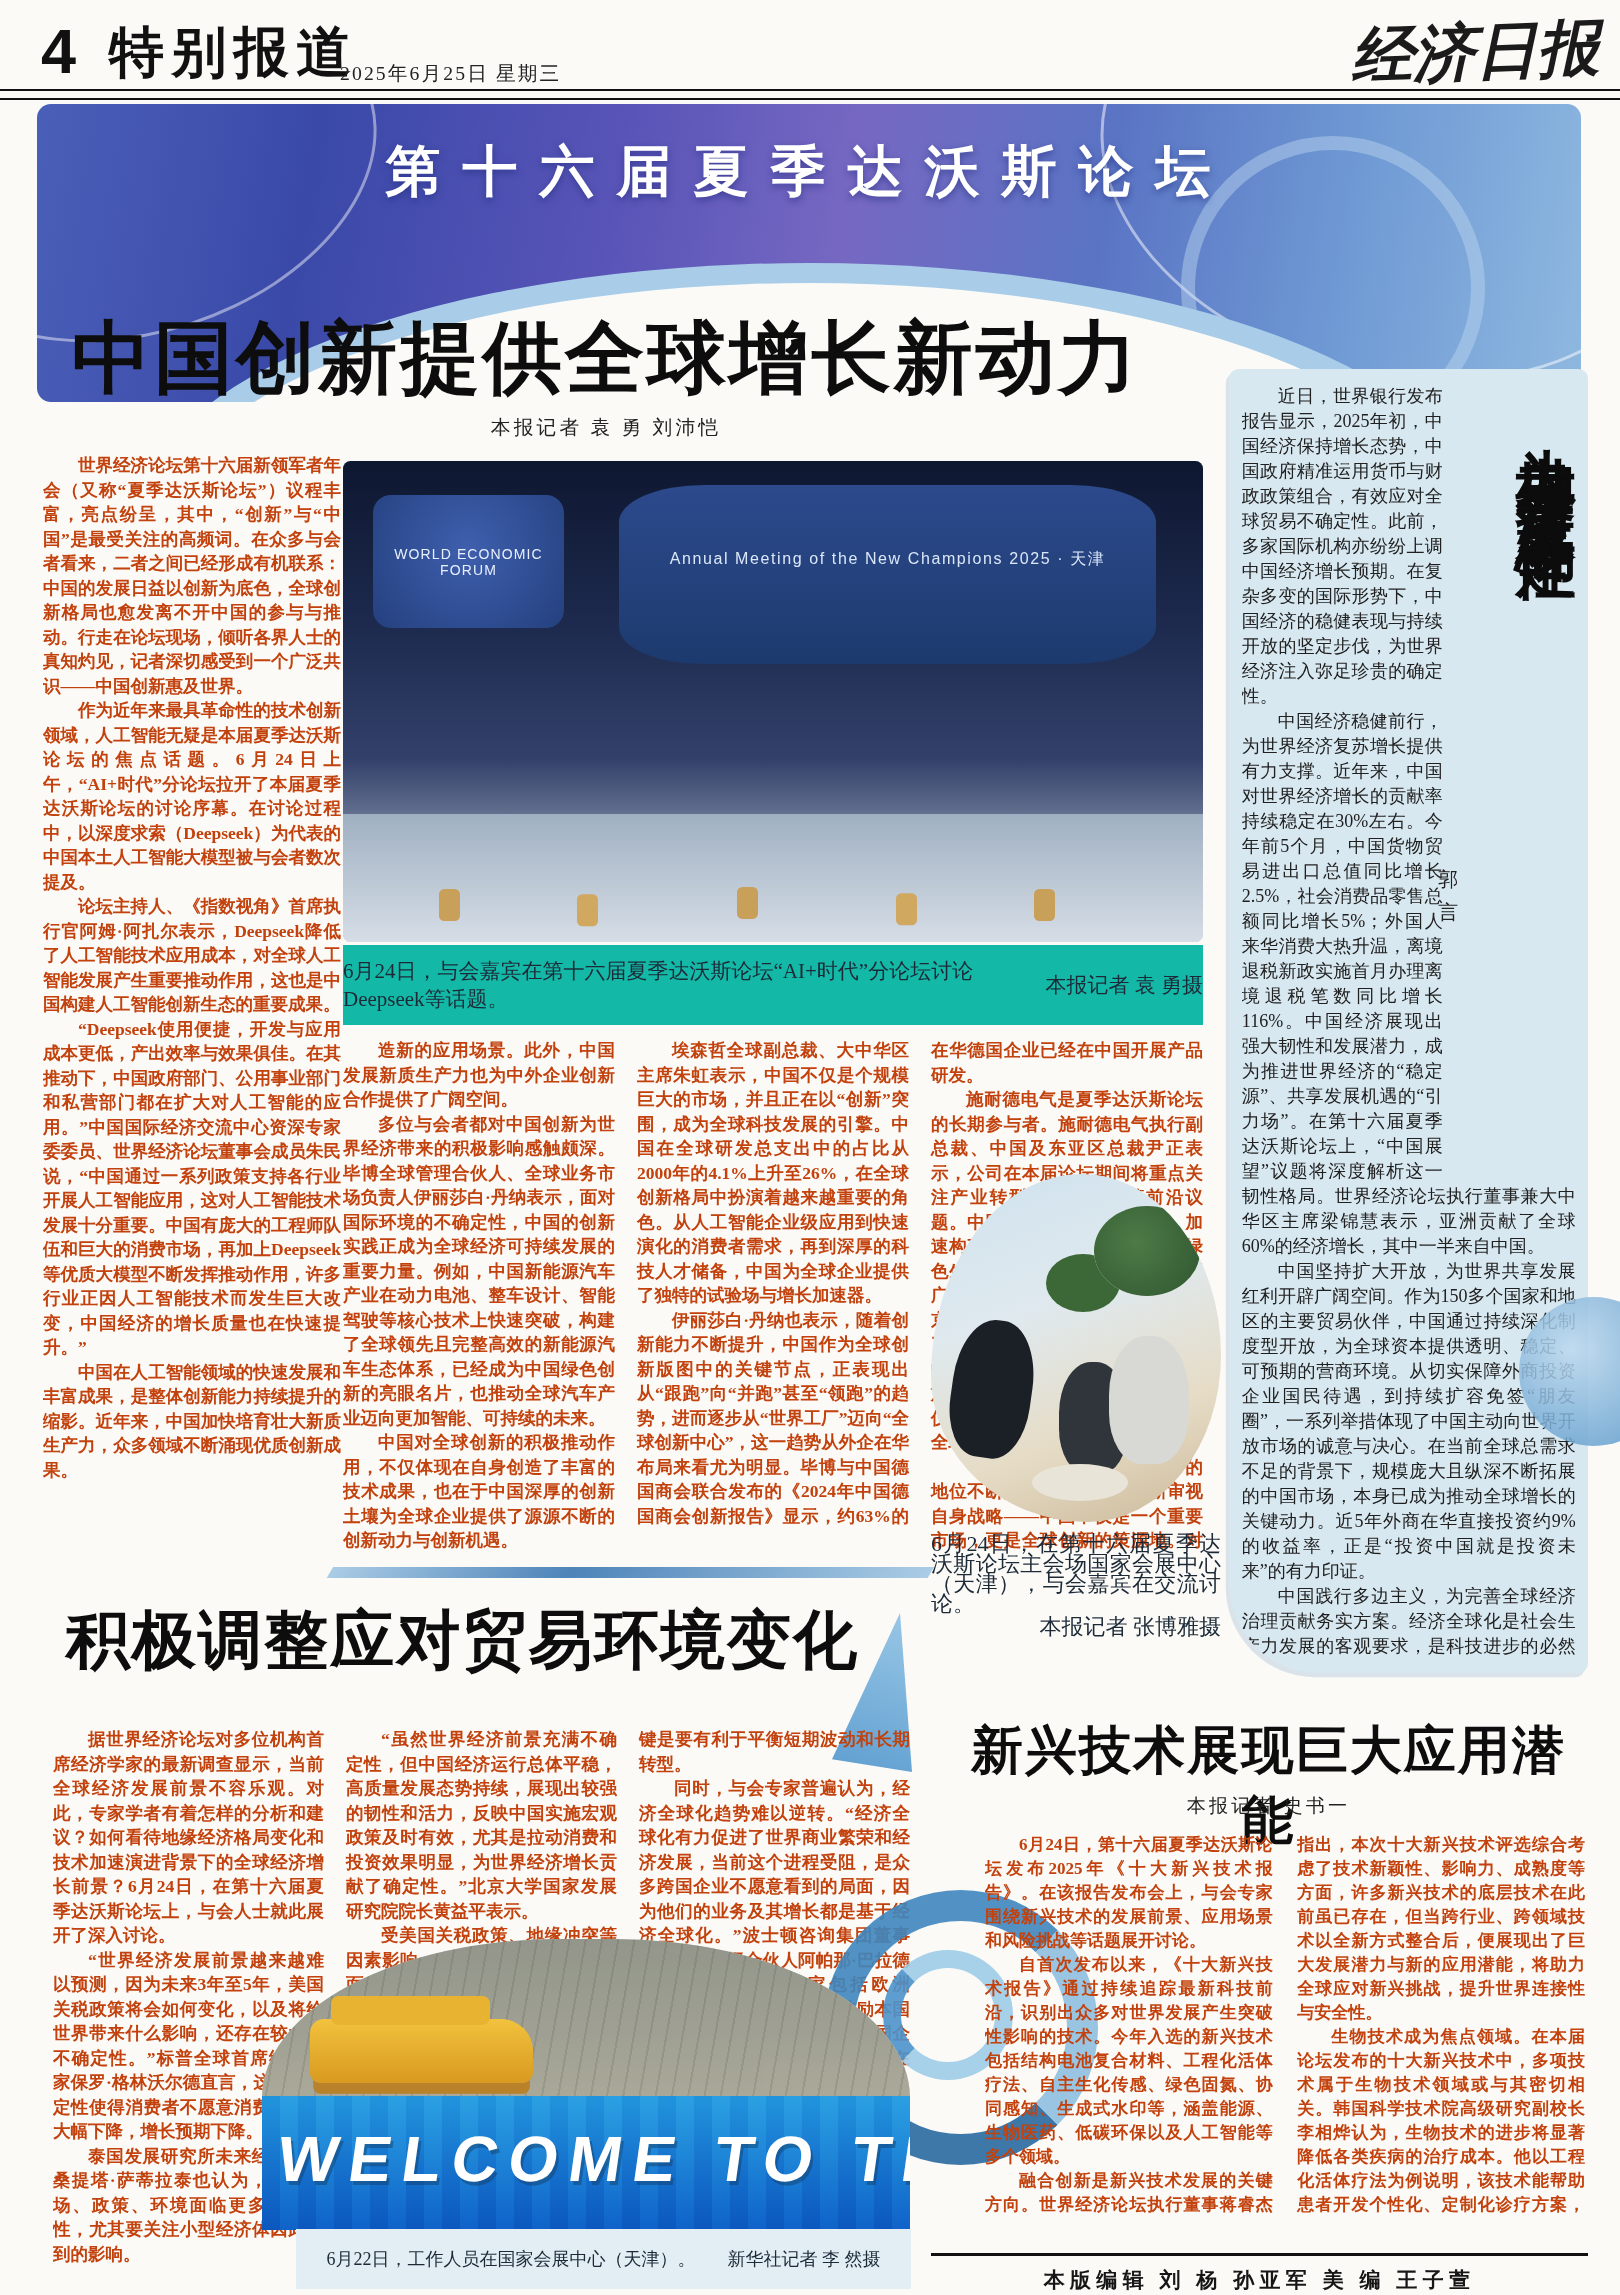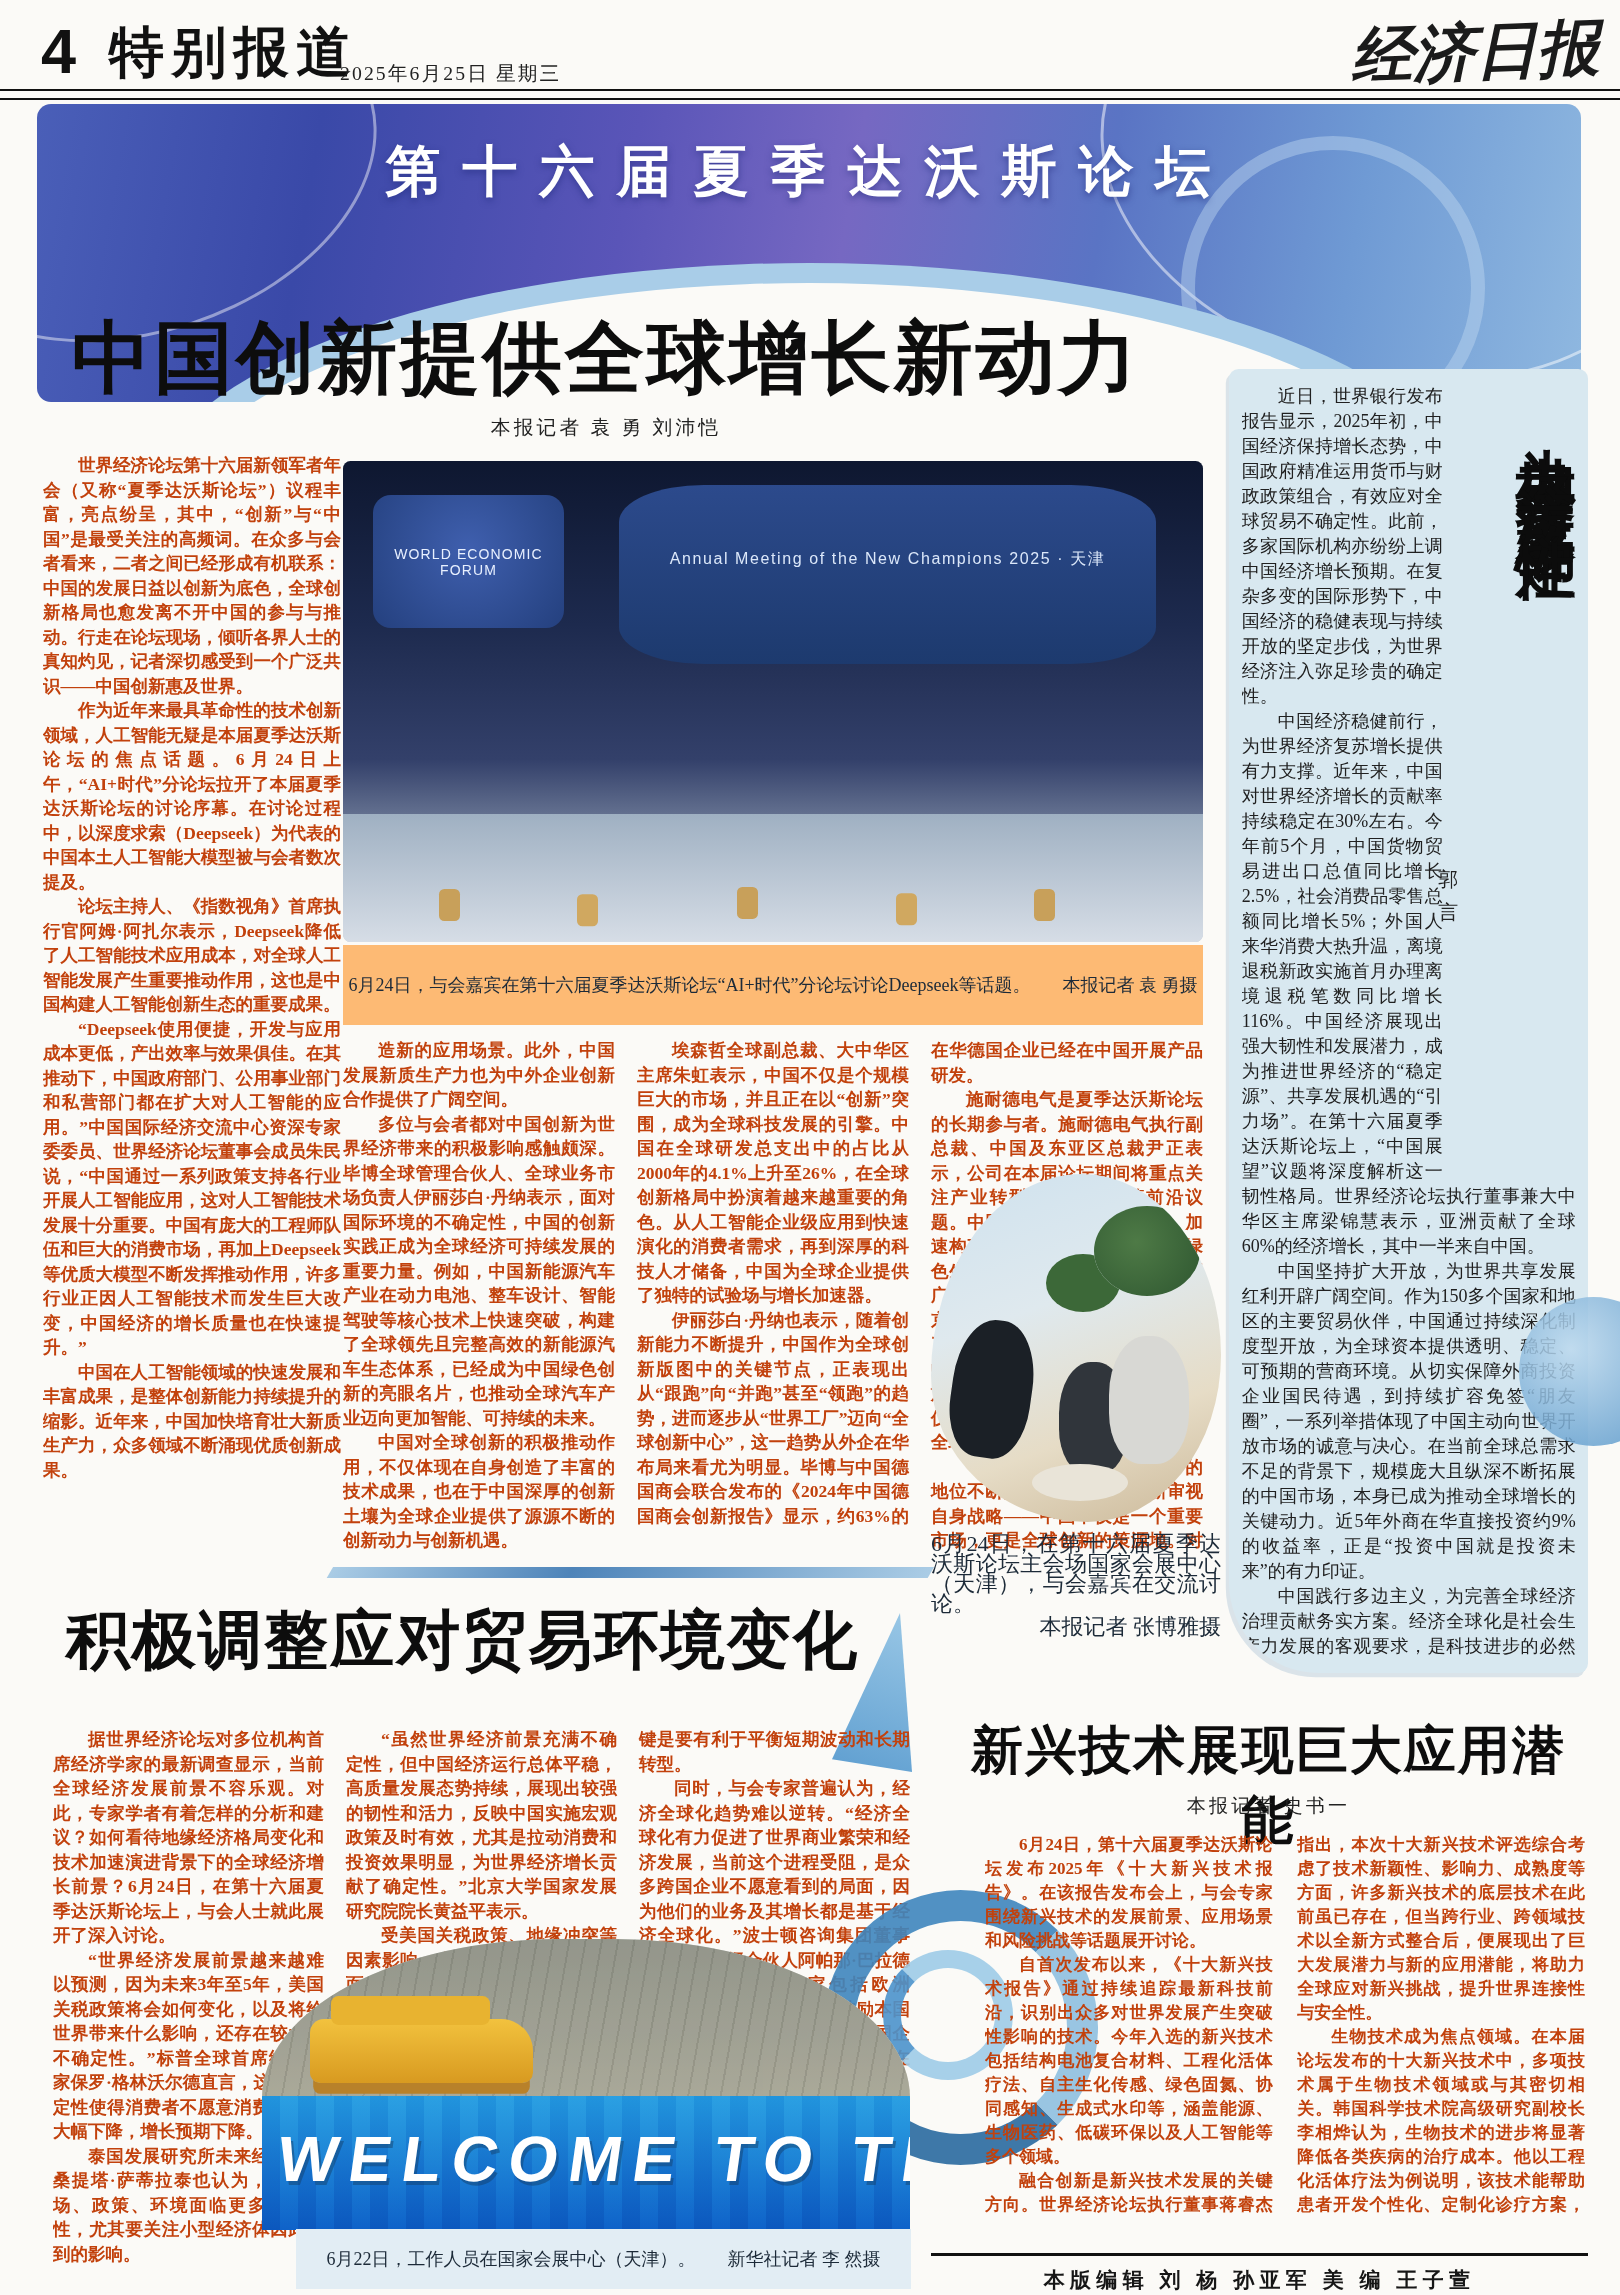--- a/index.html
+++ b/index.html
@@ -54,22 +54,22 @@
   .photo1 .screenR span{display:block;margin-top:64px;text-align:center;color:#dce8fa;
     font-family:"Liberation Sans",sans-serif;font-size:16px;letter-spacing:1.6px;}
   .photo1 .stage{position:absolute;left:0;bottom:0;width:100%;height:128px;
     background:linear-gradient(#9fb0c2,#d6dde6);}
   .photo1 .crowd{position:absolute;left:32px;bottom:80px;width:16px;height:16px;border-radius:50%;background:#10141f;
     box-shadow:74px 8.5px 0 3.2px #141a28,159px -3.2px 0 5.3px #0f1524,250px 5.3px 0 4.3px #1a2133,
       340px -1.1px 0 6.4px #10182a,436px 4.3px 0 4.8px #141c2e,526px -2.1px 0 5.8px #0e1626,
       617px 3.2px 0 4.3px #161e30,707px -1.1px 0 5.3px #101828,776px 5.3px 0 3.7px #182038;}
   .photo1 .chairs{position:absolute;left:96px;bottom:21px;width:21px;height:32px;border-radius:5.3px;background:#c8a05a;
     box-shadow:138px 5.3px 0 0 #d0a860,298px -2.1px 0 0 #c8a05a,457px 4.3px 0 0 #d0a860,595px 0 0 0 #c8a05a;}
-  .capstrip{position:absolute;background:#fdba74;display:flex;align-items:center;justify-content:center;
-    font-size:18px;color:#1c2a38;}
+  .capstrip{position:absolute;background:#14b8a6;display:flex;align-items:center;justify-content:center;
+    font-size:21px;color:#1c2a38;}
   .cap1{left:343px;top:945px;width:860px;height:80px;}
   .capstrip .credit{margin-left:32px;white-space:nowrap;}
   
   .photo2{position:absolute;left:931px;top:1174px;width:290px;height:348px;
     border-radius:52% 48% 46% 54%/58% 52% 48% 42%;overflow:hidden;
     background:linear-gradient(160deg,#cfe2ee 0%,#dfe9ee 38%,#e6dcc6 70%,#cbb898 100%);}
   .photo2 .plant{position:absolute;right:21px;top:32px;width:106px;height:90px;border-radius:50%;
     background:radial-gradient(circle at 40% 40%,#4e7a46,#2e5630);box-shadow:-64px 32px 0 -16px #3c6838;}
   .photo2 .p1,.photo2 .p2,.photo2 .p3{position:absolute;background:#1b2026;border-radius:46% 46% 40% 40%;}
   .photo2 .p1{left:21px;bottom:64px;width:80px;height:138px;transform:rotate(8deg);}

